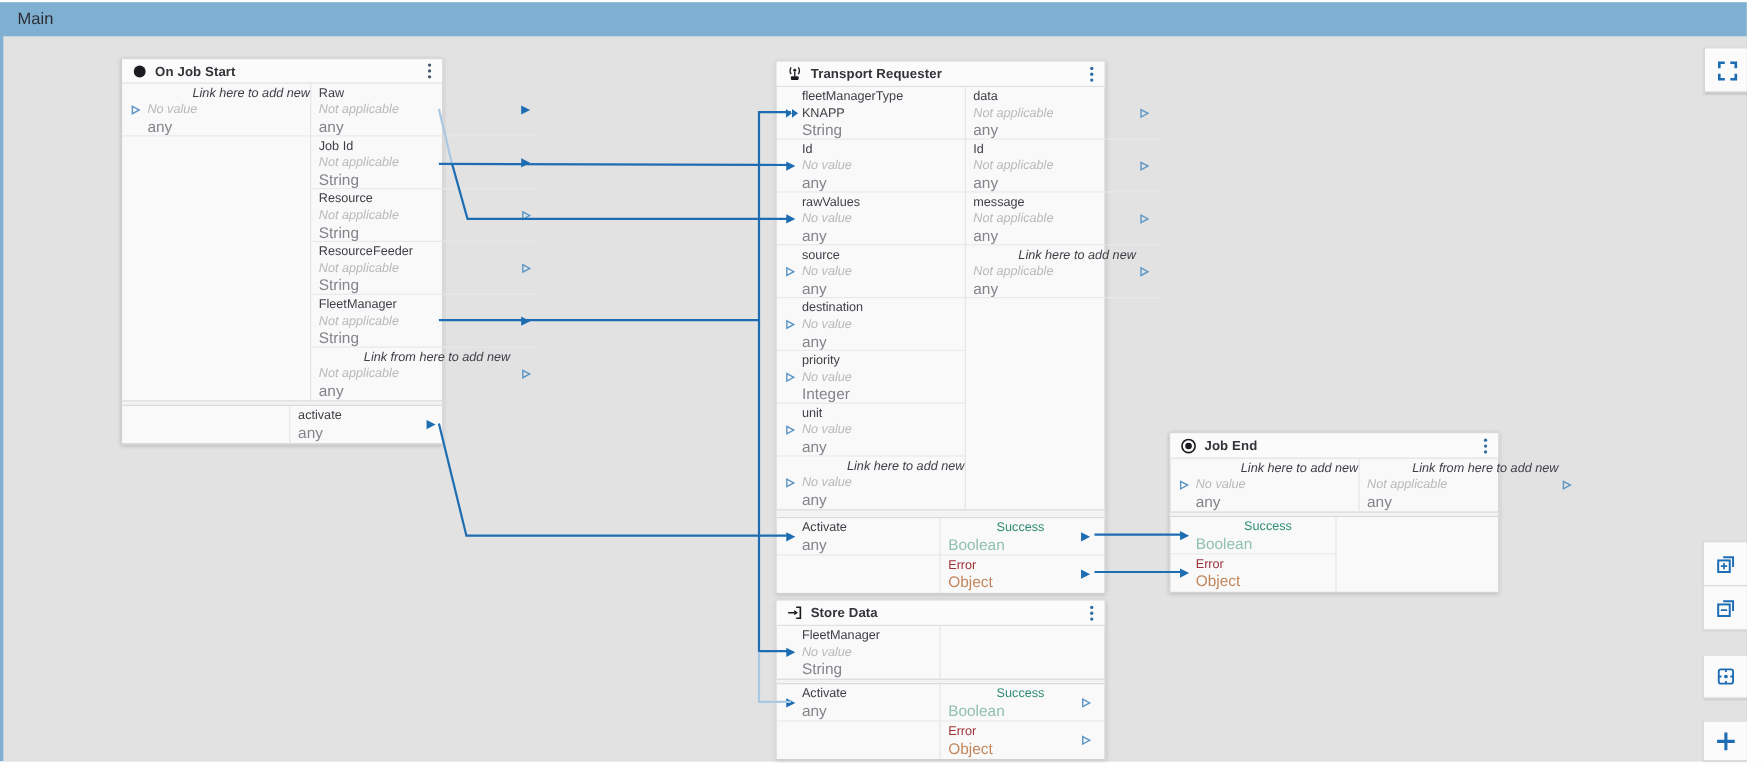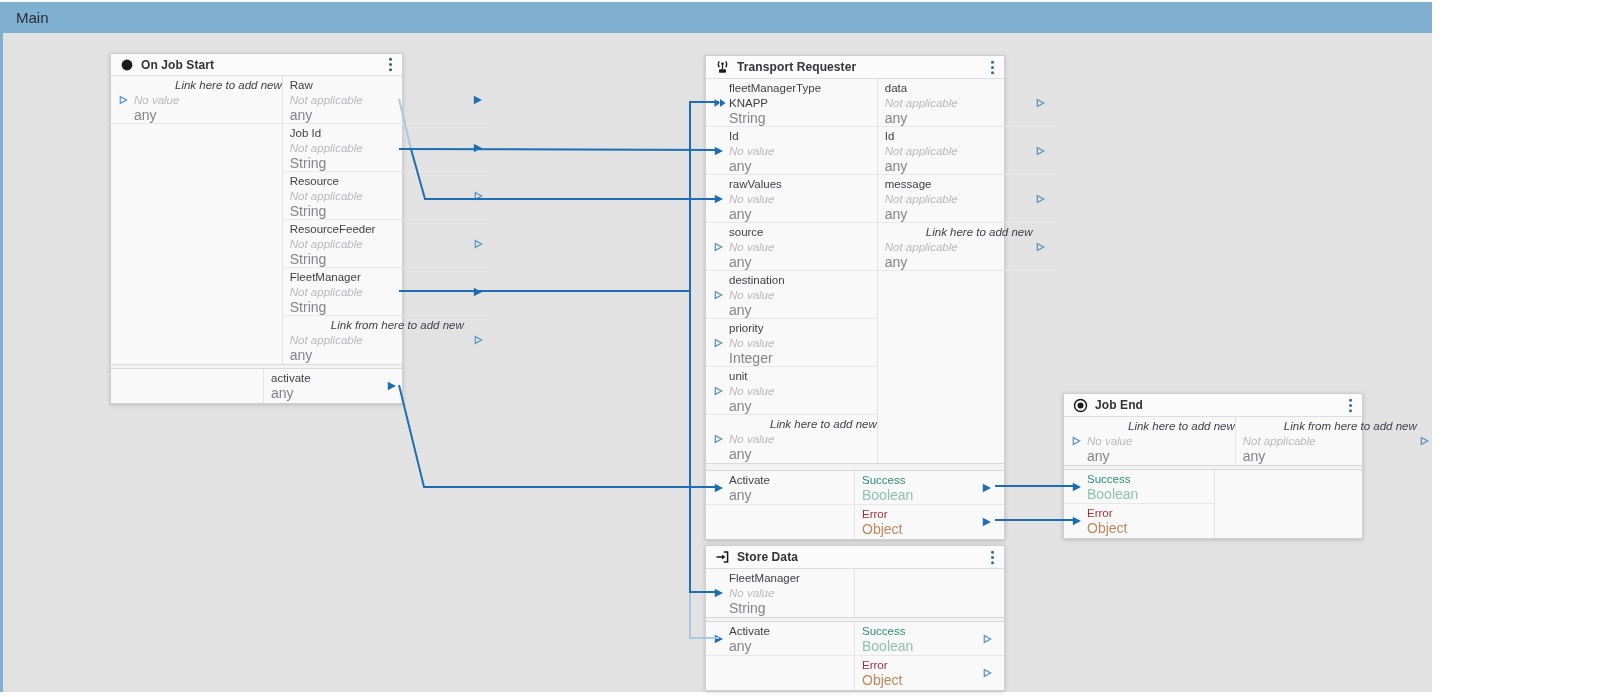--- a/index.html
+++ b/index.html
@@ -1,16 +1,16 @@
 <!DOCTYPE html>
 <html><head>
 <meta charset="utf-8">
 <style>
   html,body{margin:0;padding:0;background:#ffffff;font-family:"Liberation Sans",sans-serif;}
-  #app{position:relative;width:1432px;height:697px;background:#ffffff;overflow:hidden;}
+  #app{position:relative;width:1588px;height:697px;background:#ffffff;overflow:hidden;}
   .frame{position:absolute;left:0;top:2px;width:1604px;height:690px;background:#7fb0d1;}
   .topbar{position:absolute;left:3px;top:2px;width:1594px;height:31px;display:flex;align-items:center;
           color:#2c2c34;font-size:15px;padding-left:13px;box-sizing:border-box;}
   .canvas{position:absolute;left:3px;top:33px;width:1594px;height:659px;background:#e2e2e2;}
   #nodes-layer{position:absolute;left:0;top:0;width:1604px;height:697px;z-index:10;pointer-events:none;}
   #wire-layer{position:absolute;left:0;top:0;width:1604px;height:697px;z-index:20;pointer-events:none;}
   #toolbar-layer{position:absolute;left:0;top:0;width:1604px;height:697px;z-index:30;pointer-events:none;}
 
   .node{position:absolute;background:#f9f9f9;border:1px solid #cfcfcf;box-shadow:0 1px 4px rgba(0,0,0,.18);
         box-sizing:border-box;pointer-events:auto;}
@@ -24,21 +24,21 @@
   .cell{position:relative;box-sizing:border-box;border-bottom:1px solid #e8e8e8;padding-top:2px;overflow:hidden;}
   .cell.last{border-bottom:none;}
   .cell.filler{flex:1;border-bottom:none;}
   .cell.in{padding-left:23px;}
   .cell.out{padding-left:7px;padding-right:24px;}
   .nm{font-size:11.5px;line-height:15px;color:#3e3e47;white-space:nowrap;}
   .nm.it{font-style:italic;margin-left:41px;}
   .vl{font-size:11.5px;line-height:15px;color:#b9b9bd;font-style:italic;white-space:nowrap;}
   .vl.strong{color:#3e3e47;font-style:normal;}
   .tp{font-size:14px;line-height:15px;color:#84848c;white-space:nowrap;}
-  .tone-success .nm{color:#2f8c74;} .tone-success .tp{color:#8fc0b0;}
+  .tone-success .nm{color:#2f8c74;margin-left:44px;} .tone-success .tp{color:#8fc0b0;}
   .tone-error .nm{color:#9d3138;}  .tone-error .tp{color:#c2865c;}
   .arr{position:absolute;top:50%;transform:translateY(-50%);display:flex;cursor:crosshair;}
   .arr.in{left:8px;} .arr.out{right:5px;} .arr.out.gut{right:12px;}
 
   .tbtn{position:absolute;background:#fbfbfb;border:1px solid #d6d6d6;box-shadow:0 1px 2px rgba(0,0,0,.22);
         box-sizing:border-box;display:flex;align-items:center;justify-content:center;cursor:pointer;pointer-events:auto;}
   .tgroup{position:absolute;display:flex;flex-direction:column;pointer-events:auto;}
   .tgroup .tbtn{position:relative;}
   polyline{pointer-events:stroke;}
 </style>

